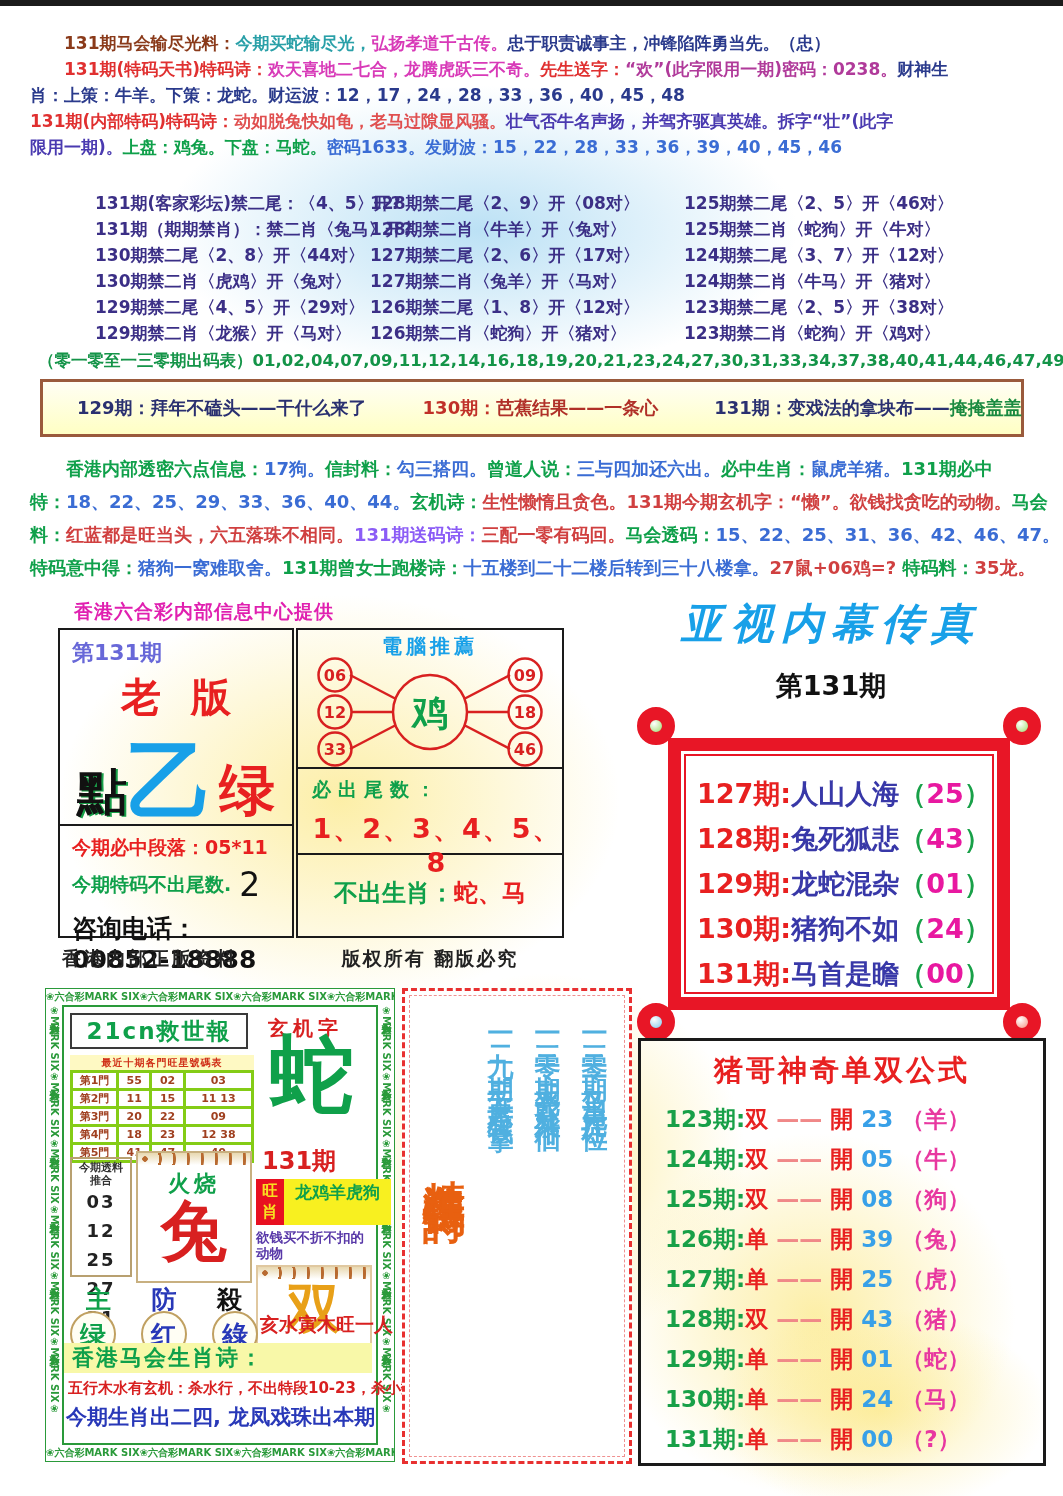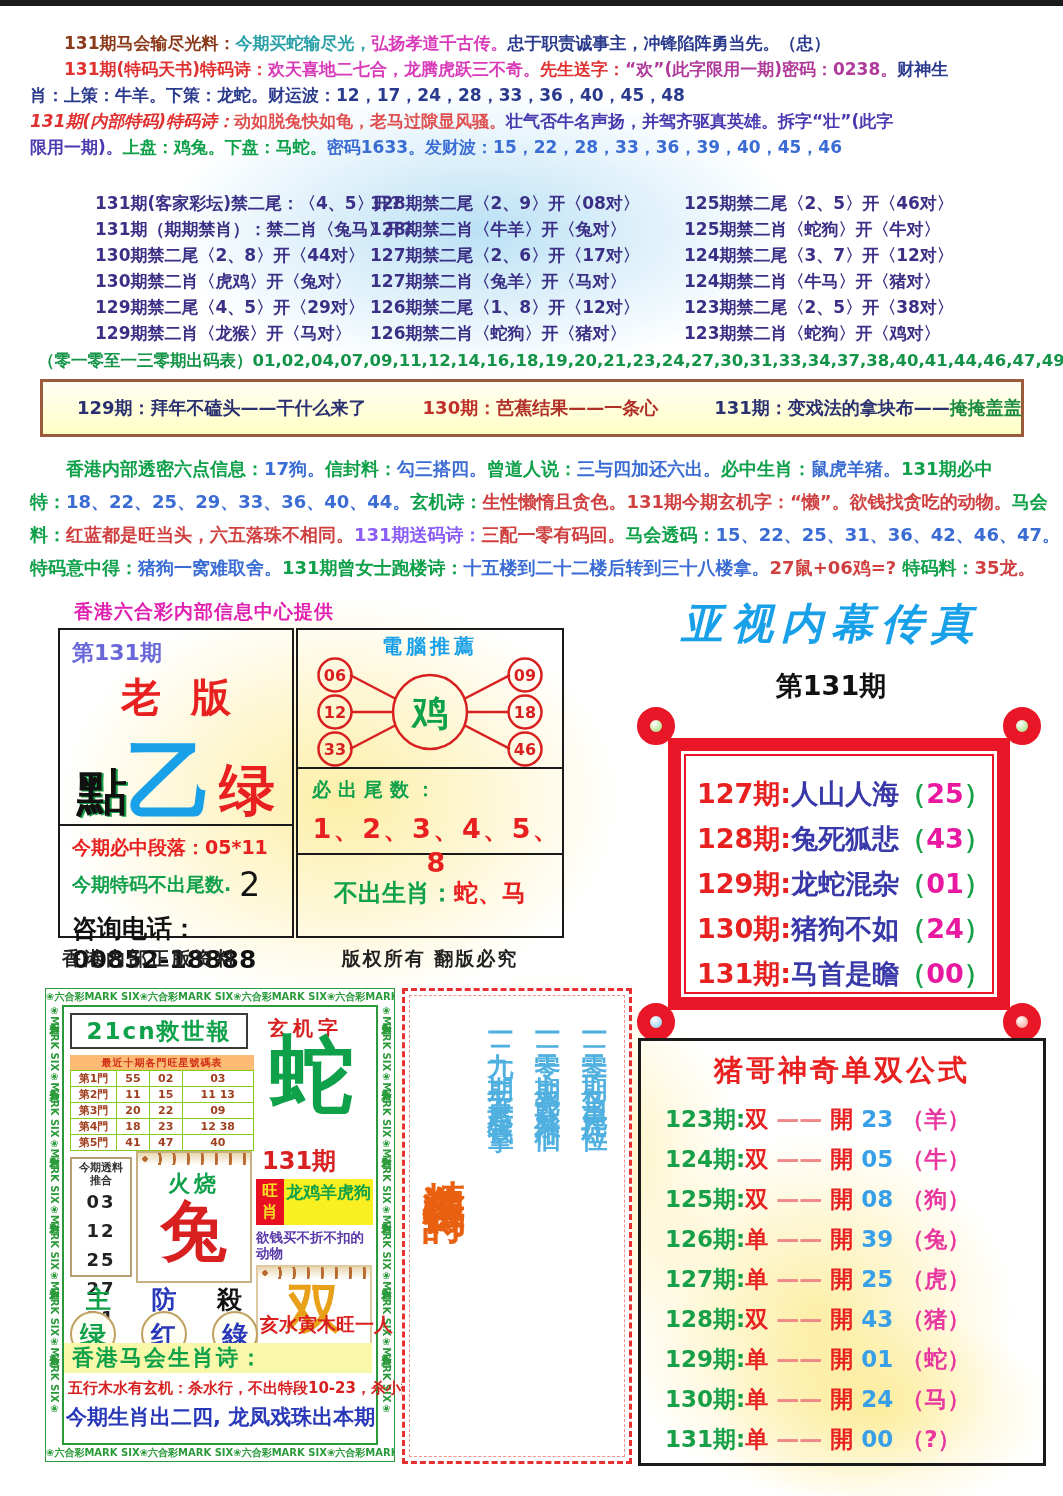--- a/index.html
+++ b/index.html
@@ -73,37 +73,37 @@
   .ms-strip.top{left:0;top:0;width:348px;height:16px;line-height:16px;}
   .ms-strip.bottom{left:0;bottom:0;width:348px;height:16px;line-height:16px;}
   .ms-strip.left{left:0;top:16px;height:440px;width:16px;writing-mode:vertical-rl;line-height:16px;}
   .ms-strip.right{right:0;top:16px;height:440px;width:16px;writing-mode:vertical-rl;line-height:16px;}
   .ms-inner{position:absolute;left:16px;top:16px;width:316px;height:440px;border:2px solid #2a9a3a;padding:4px;}
   .ms-titlebox{position:absolute;left:6px;top:6px;width:178px;height:36px;border:2px solid #3a3a3a;
       color:#0fa04a;font-size:23px;text-align:center;line-height:32px;letter-spacing:2px;}
   .ms-xjz{position:absolute;left:204px;top:8px;color:#d82020;font-size:20px;letter-spacing:5px;}
   .ms-snake{position:absolute;left:206px;top:26px;color:#0fa04a;font-size:84px;line-height:1;}
   .ms-tablewrap{position:absolute;left:6px;top:48px;width:184px;}
-  .ms-tabletitle{background:#fdba74;color:#d03018;font-size:10px;text-align:center;height:15px;line-height:15px;letter-spacing:1px;}
+  .ms-tabletitle{background:#fef9c3;color:#d03018;font-size:10px;text-align:center;height:15px;line-height:15px;letter-spacing:1px;}
   .ms-table{border-collapse:collapse;width:184px;}
-  .ms-table td{border:1px solid #84cc16;font-size:11px;color:#a04020;text-align:center;height:16px;padding:0;}
+  .ms-table td{border:3px solid #84cc16;font-size:11px;color:#a04020;text-align:center;height:16px;padding:0;}
   .ms-table td:first-child{width:46px;}
   .ms-transcol{position:absolute;left:6px;top:150px;width:62px;height:120px;border:2px solid #b8a070;text-align:center;}
   .ms-translabel{font-size:11px;color:#333;line-height:13px;padding-top:2px;}
   .ms-transcol .gen-line{font-size:18px;color:#222;line-height:29px;letter-spacing:2px;}
   .ms-firecol{position:absolute;left:72px;top:144px;width:116px;height:132px;border:2px solid #c8b080;text-align:center;}
   .garland{height:12px;background:repeating-radial-gradient(circle at 7px 6px,#b86a30 0 2.5px,rgba(0,0,0,0) 3px 14px),
       linear-gradient(#e8d8b0,#fff);}
   .ms-fire{color:#0fa04a;font-size:22px;letter-spacing:4px;margin-top:4px;}
   .ms-rabbit{color:#d82020;font-size:66px;line-height:1;}
   .ms-rightcol{position:absolute;left:192px;top:138px;width:116px;}
   .ms-issue{color:#d82020;font-size:24px;margin-left:6px;}
   .ms-wxrow{display:flex;margin-top:2px;}
   .ms-wxlabel{background:#e81020;color:#f8e020;font-size:16px;padding:2px 6px;}
-  .ms-wx{background:#f8f020;color:#0fa04a;font-size:17px;padding:2px 2px;white-space:nowrap;}
+  .ms-wx{background:#f8f020;color:#0fa04a;font-size:17px;padding:2px 11px;white-space:nowrap;}
   .ms-money{color:#5838a8;font-size:13.5px;margin-top:4px;line-height:16px;}
   .ms-shuangbox{margin-top:4px;height:92px;border:2px solid #e0c8a0;text-align:center;}
   .ms-shuang{color:#e8a018;font-size:54px;line-height:1.1;}
   .ms-zfs{position:absolute;left:10px;top:276px;width:180px;display:flex;justify-content:space-between;padding:0 12px;font-size:25px;}
   .ms-zfs .z1{color:#0fa04a}.ms-zfs .z2{color:#2838b8}.ms-zfs .z3{color:#111}
   .ms-circles{position:absolute;left:6px;top:304px;width:188px;display:flex;justify-content:space-between;}
   .ms-circle{width:46px;height:46px;border:2px solid #c0a060;border-radius:50%;background:#fffef4;
      text-align:center;line-height:44px;font-size:26px;}
   .ms-c1{color:#0fa04a}.ms-c2{color:#2838b8}.ms-c3{color:#2838b8}
   .ms-hai{position:absolute;left:196px;top:306px;width:116px;color:#d82020;font-size:19px;line-height:22px;white-space:nowrap;}
@@ -144,21 +144,21 @@
   <div class="wm wm-y2"></div>
   <div class="wm wm-y3"></div>
   <div class="wm wm-y4"></div>
 
   <div class="content topbar"></div>
 
   <div class="content top-text">
       <div><span style="color: rgb(138, 58, 26);">　　131期马会输尽光料：</span><span style="color: rgb(42, 160, 168);">今期买蛇输尽光，</span><span style="color: rgb(216, 58, 184);">弘扬孝道千古传。</span><span style="color: rgb(42, 58, 140);">忠于职责诚事主，冲锋陷阵勇当先。（忠）</span></div>
       <div><span style="color: rgb(224, 48, 48);">　　131期(特码天书)特码诗：</span><span style="color: rgb(216, 58, 184); margin-top: 16px;">欢天喜地二七合，龙腾虎跃三不奇。</span><span style="color: rgb(224, 48, 48);">先生送字：</span><span style="color: rgb(176, 58, 154);">“欢”(此字限用一期)密码：0238。</span><span style="color: rgb(42, 58, 140);">财神生</span></div>
       <div><span style="color: rgb(42, 58, 140);">肖：上策：牛羊。下策：龙蛇。财运波：12，17，24，28，33，36，40，45，48</span></div>
-      <div><span style="color: rgb(224, 48, 48); font-style: italic;">131期(内部特码)特码诗：</span><span style="color: rgb(224, 80, 80);">动如脱兔快如龟，老马过隙显风骚。</span><span style="color: rgb(74, 58, 176);">壮气否牛名声扬，并驾齐驱真英雄。</span><span style="color: rgb(74, 58, 176);">拆字“壮”(此字</span></div>
+      <div><span style="color: rgb(224, 48, 48);">131期(内部特码)特码诗：</span><span style="color: rgb(224, 80, 80);">动如脱兔快如龟，老马过隙显风骚。</span><span style="color: rgb(74, 58, 176);">壮气否牛名声扬，并驾齐驱真英雄。</span><span style="color: rgb(74, 58, 176);">拆字“壮”(此字</span></div>
       <div><span style="color: rgb(74, 58, 176);">限用一期)。</span><span style="color: rgb(15, 160, 74);">上盘：鸡兔。下盘：马蛇。</span><span style="color: rgb(58, 108, 212);">密码1633。发财波：15，22，28，33，36，39，40，45，46</span></div>
     </div>
 
   <div class="content ban-col" style="left:95px;top:190px;">
       <div class="gen-line">131期(客家彩坛)禁二尾：〈4、5〉开?</div>
       <div class="gen-line">131期（期期禁肖）：禁二肖〈兔马〉开?</div>
       <div class="gen-line">130期禁二尾〈2、8〉开〈44对〉</div>
       <div class="gen-line">130期禁二肖〈虎鸡〉开〈兔对〉</div>
       <div class="gen-line">129期禁二尾〈4、5〉开〈29对〉</div>
       <div class="gen-line">129期禁二肖〈龙猴〉开〈马对〉</div>

